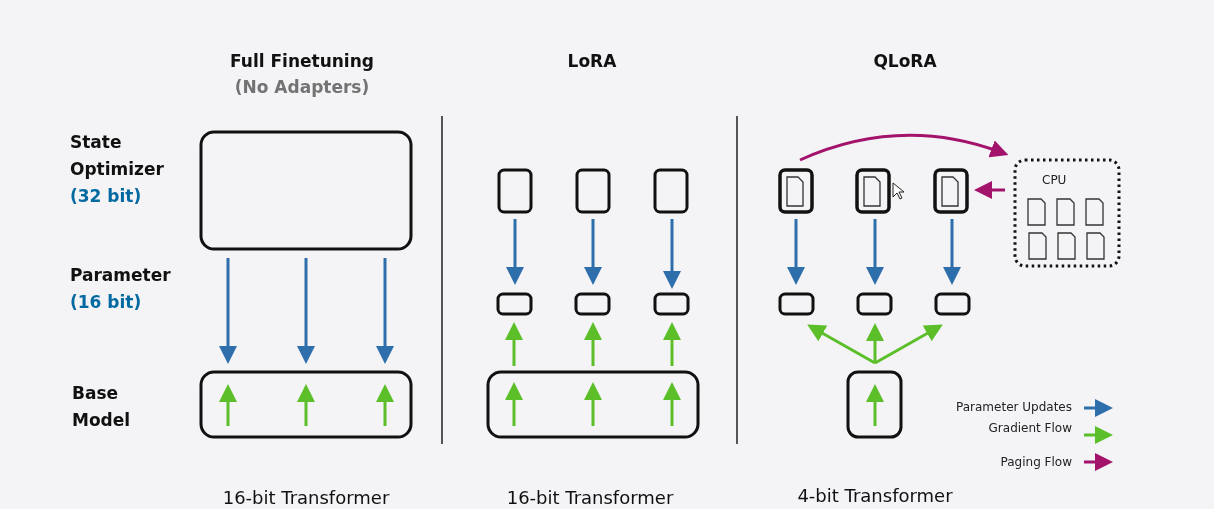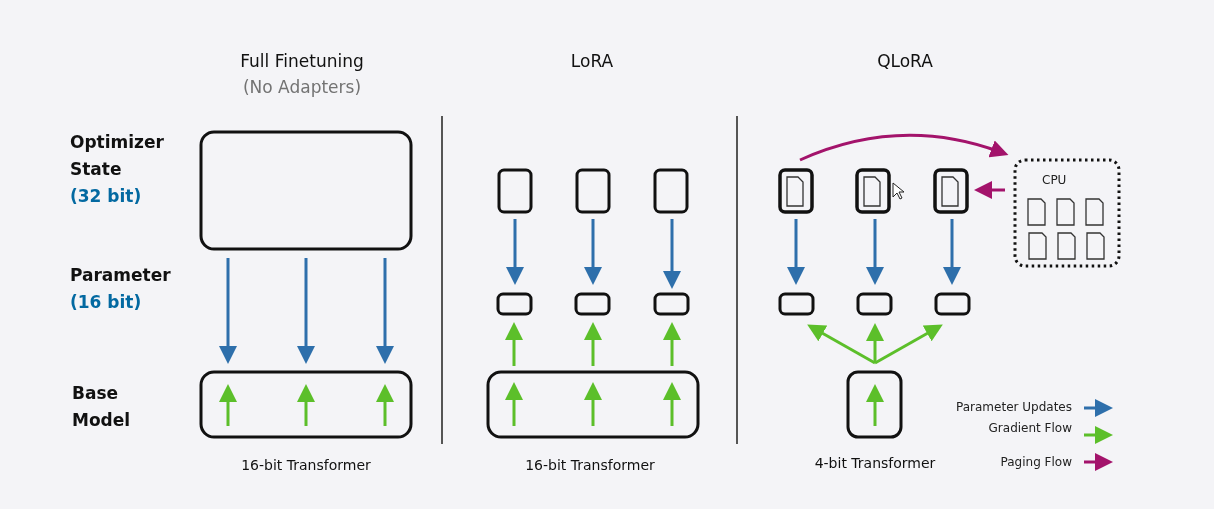--- a/index.html
+++ b/index.html
@@ -1,38 +1,38 @@
 <!DOCTYPE html>
 <html><head>
 <meta charset="utf-8">
 <style>
   html, body { margin:0; padding:0; }
   body { width:1214px; height:509px; background:#f4f4f7; position:relative; overflow:hidden; font-family:"DejaVu Sans", sans-serif; color:#111; }
   .abs { position:absolute; }
-  .col-title { font-weight:normal; font-size:17px; text-align:center; width:240px; line-height:26px; }
+  .col-title { font-weight:bold; font-size:17px; text-align:center; width:240px; line-height:26px; }
   .col-sub { color:#737373; }
   .row-label { font-weight:bold; font-size:17px; line-height:27px; }
   .row-label .sub { color:#0369a1; }
-  .caption { font-size:14px; text-align:center; width:240px; color:#111; }
+  .caption { font-size:18px; text-align:center; width:240px; color:#111;margin-top:30px; }
   .legend-item { font-size:12px; color:#222; text-align:right; width:150px; }
   svg#diagram { position:absolute; left:0; top:0; }
 </style>
 </head>
 <body>
 
 <div class="abs col-title" style="left:182px; top:48px;">
   <div>Full Finetuning</div>
   <div class="col-sub">(No Adapters)</div>
 </div>
 <div class="abs col-title" style="left:472px; top:48px;">LoRA</div>
 <div class="abs col-title" style="left:785px; top:48px;">QLoRA</div>
 
 <div class="abs row-label" style="left:70px; top:129px;">
+  <div>State</div>
   <div>Optimizer</div>
-  <div>State</div>
   <div class="sub">(32 bit)</div>
 </div>
 <div class="abs row-label" style="left:70px; top:262px;">
   <div>Parameter</div>
   <div class="sub">(16 bit)</div>
 </div>
 <div class="abs row-label" style="left:72px; top:380px;">
   <div>Base</div>
   <div>Model</div>
 </div>

